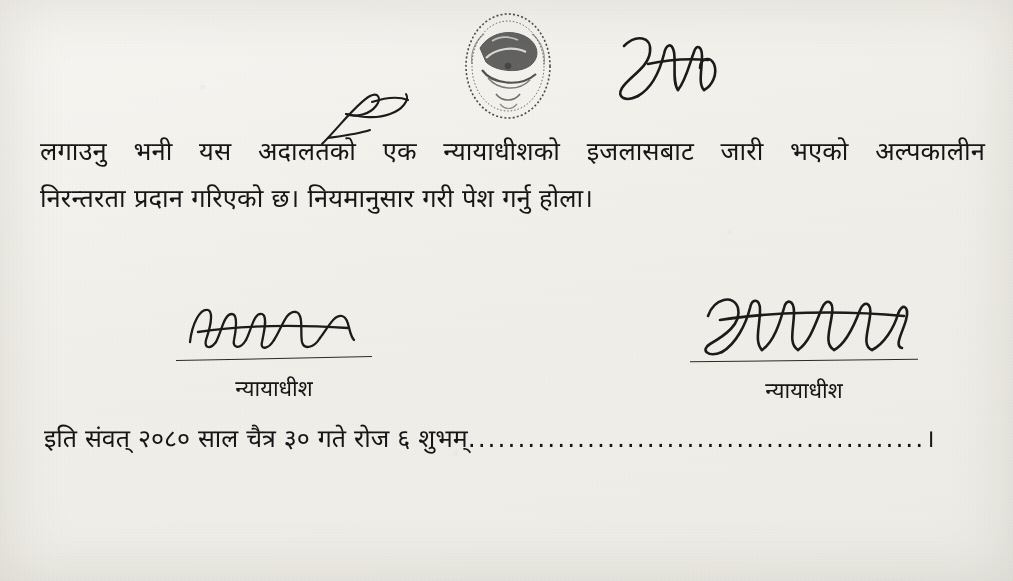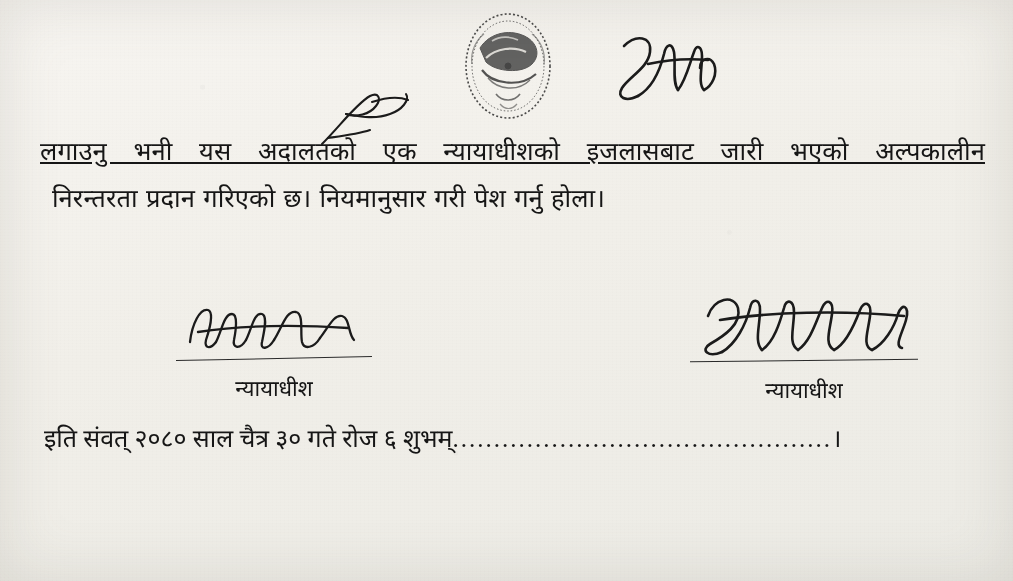--- a/index.html
+++ b/index.html
@@ -81,44 +81,43 @@
     color: #161616;
     font-size: 25.5px;
     line-height: 47px;
     letter-spacing: 0.1px;
     font-family: "DejaVu Sans", sans-serif;
   }
   .body-line {
     display: block;
     white-space: nowrap;
   }
-  .line-1 { text-align: justify; text-align-last: justify; text-decoration: underline; }
+  .line-1 { text-align: justify; text-align-last: justify; }
   .line-2 { text-align: justify; text-align-last: justify; }
-  .line-3 { text-align: left; margin-left: 12px; }
+  .line-3 { text-align: left; }
 
   
   .desig {
     position: absolute;
     font-size: 22px;
     color: #161616;
     font-family: Liberation Serif, serif;
   }
   #desig-left  { left: 176px; top: 372px; width: 196px; text-align: center; }
   #desig-right { left: 690px; top: 374px; width: 228px; text-align: center; }
 
   
   .closing {
     position: absolute;
     left: 44px;
     top: 420px;
     width: 900px;
     font-size: 25px;
     color: #161616;
     white-space: nowrap;
-    font-family: Liberation Serif, serif;
   }
   .dots {
     letter-spacing: 2px;
   }
 
   .sig-svg { display: block; width: 100%; height: 100%; overflow: visible; }
 </style>
 </head>
 <body>
 

